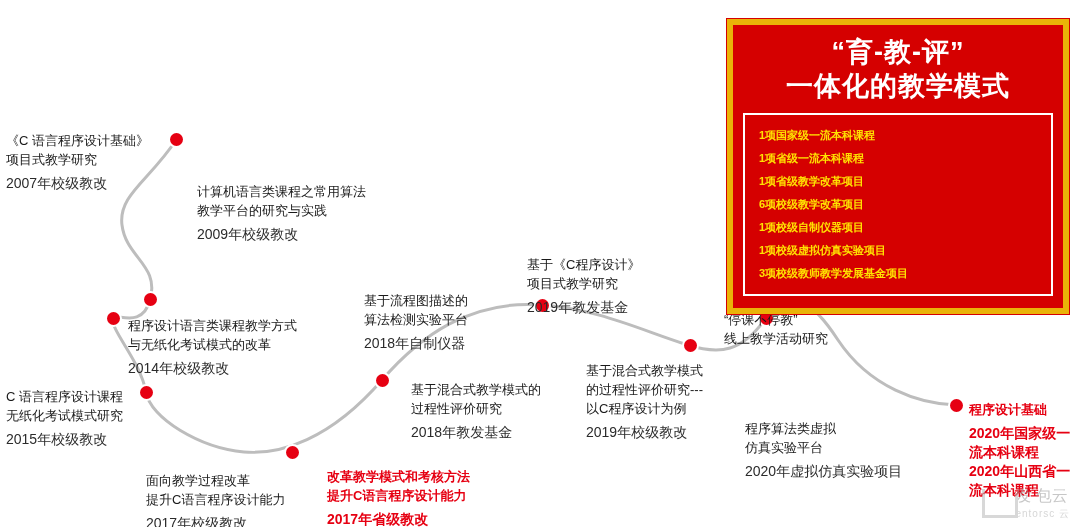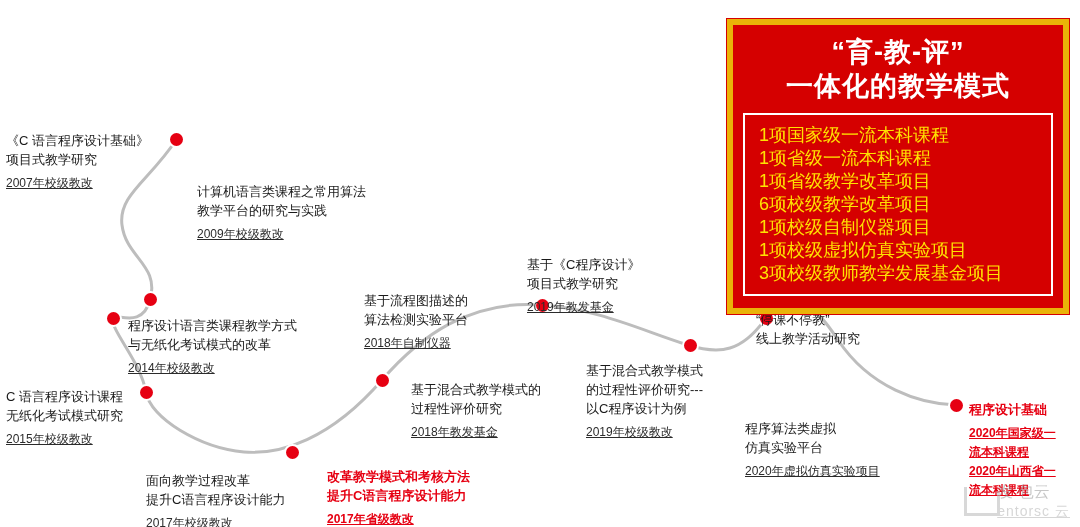--- a/index.html
+++ b/index.html
@@ -22,23 +22,22 @@
   .label{
     position:absolute;
     font-size:13px;
     line-height:19px;
     white-space:pre-line;
     color:#1a1a1a;
   }
   .label .sub{
     display:block;
     margin-top:5px;
-    font-size:12px;
+    font-size:14px;
     color:#2b2b2b;
-    text-decoration:underline;
   }
   .label.red{color:#e60012;font-weight:bold;}
   .label.red .sub{color:#e60012;font-weight:bold;}
 
   
   .panel{
     position:absolute;
     left:727px;top:19px;
     width:330px;
     background:#d50000;
@@ -56,22 +55,22 @@
     white-space:pre-line;
     letter-spacing:1px;
   }
   .panel-list{
     border:2px solid #ffffff;
     margin:0 10px 12px 10px;
     padding:9px 12px 9px 14px;
   }
   .panel-list div{
     color:#ffe200;
-    font-weight:normal;
-    font-size:18px;
+    font-weight:bold;
+    font-size:11px;
     line-height:23px;
   }
   
   .watermark{
     position:absolute;
     right:10px;bottom:6px;
     display:flex;align-items:center;
     opacity:.55;
   }
   .wm-mark{
@@ -79,21 +78,21 @@
     border:3px solid #b9b9b9;
     border-top:none;border-right:none;
     position:relative;
   }
   .wm-mark:after{
     content:"";position:absolute;right:-3px;top:4px;
     width:9px;height:22px;border:3px solid #b9b9b9;
     border-top:none;border-left:none;
   }
   .wm-text{font-size:16px;color:#9a9a9a;}
-  .wm-sub{font-size:14px;color:#b5b5b5;letter-spacing:1px;text-decoration:underline;}
+  .wm-sub{font-size:10px;color:#b5b5b5;letter-spacing:1px;}
 </style>
 </head>
 <body>
 
 <div id="stage">
 
   <svg class="path-layer" viewBox="0 0 1080 527">
     <path d="M176,140
              C150,180 118,195 122,225
              C126,258 160,265 150,300
@@ -179,21 +178,21 @@
 以C程序设计为例</span>
     <span class="sub">2019年校级教改</span>
   </div>
 
   <div class="label" style="left:745px;top:400px;width:220px;">
     <span>程序算法类虚拟
 仿真实验平台</span>
     <span class="sub">2020年虚拟仿真实验项目</span>
   </div>
 
-  <div class="label" style="left:756px;top:291px;width:190px;">
+  <div class="label" style="left:724px;top:291px;width:190px;">
     <span>“停课不停教”
 线上教学活动研究</span>
   </div>
 
   <div class="label red" style="left:969px;top:381px;width:110px;">
     <span>程序设计基础</span>
     <span class="sub">2020年国家级一
 流本科课程
 2020年山西省一
 流本科课程</span>

